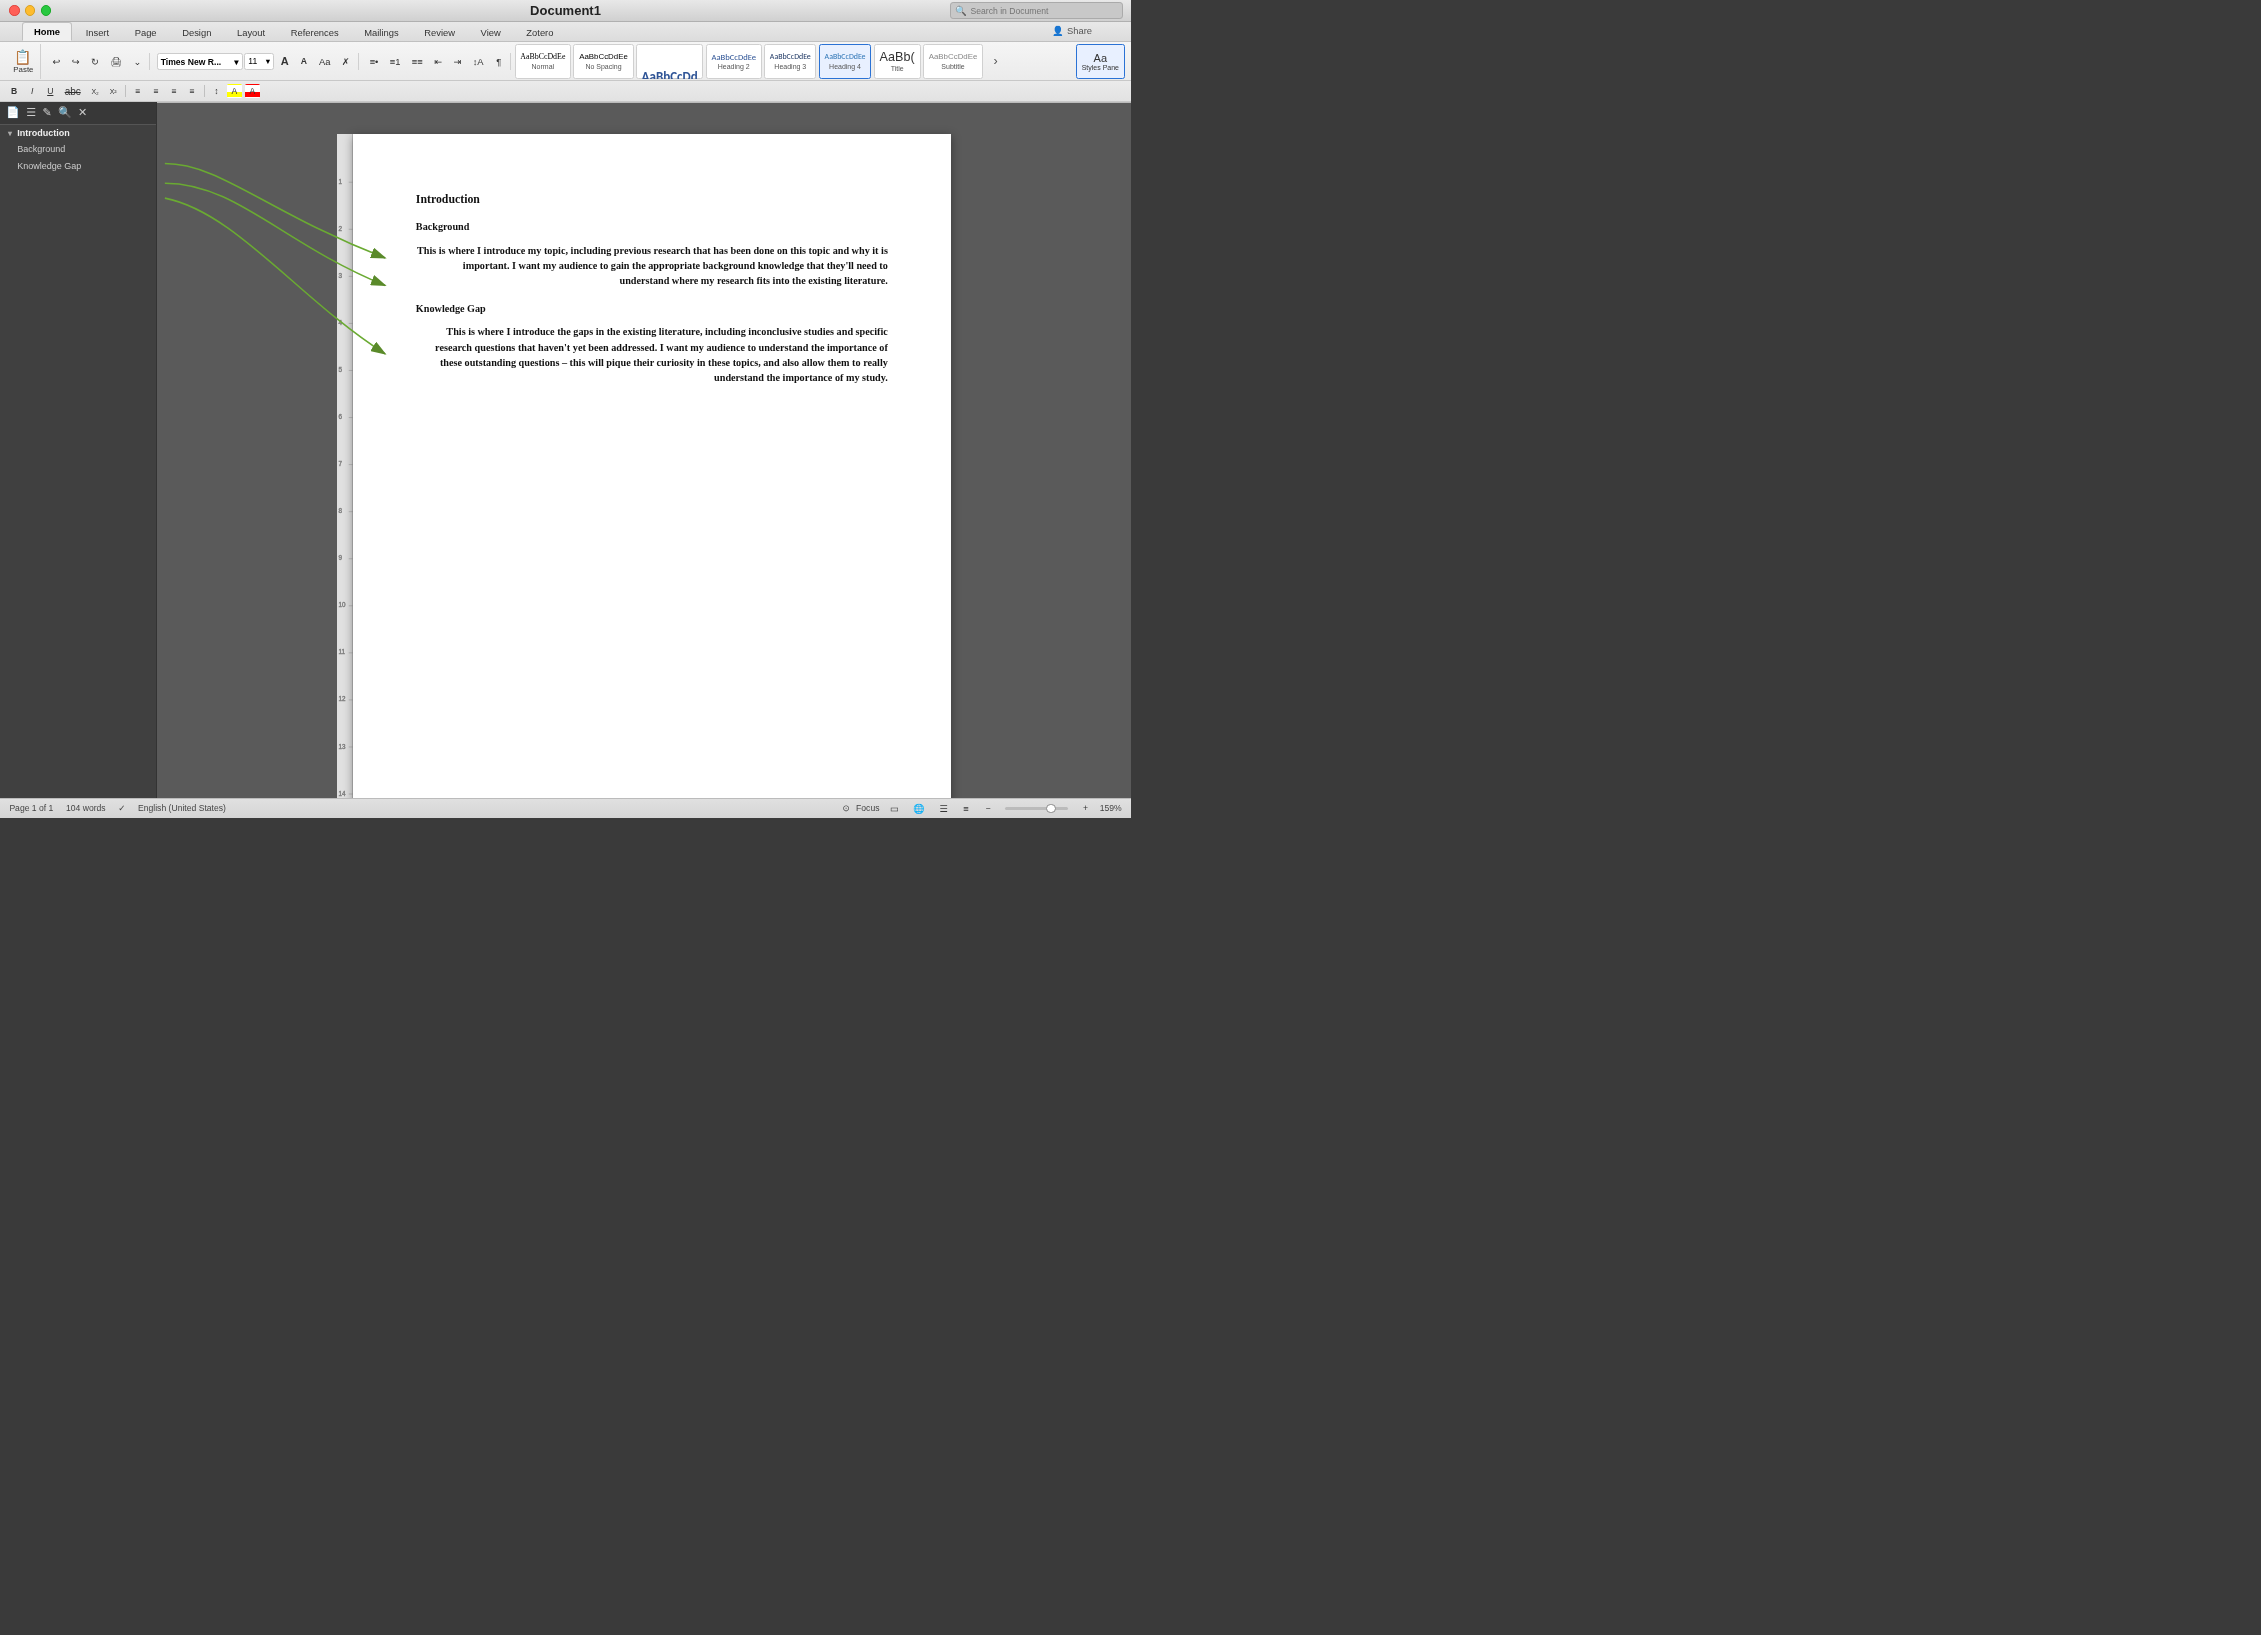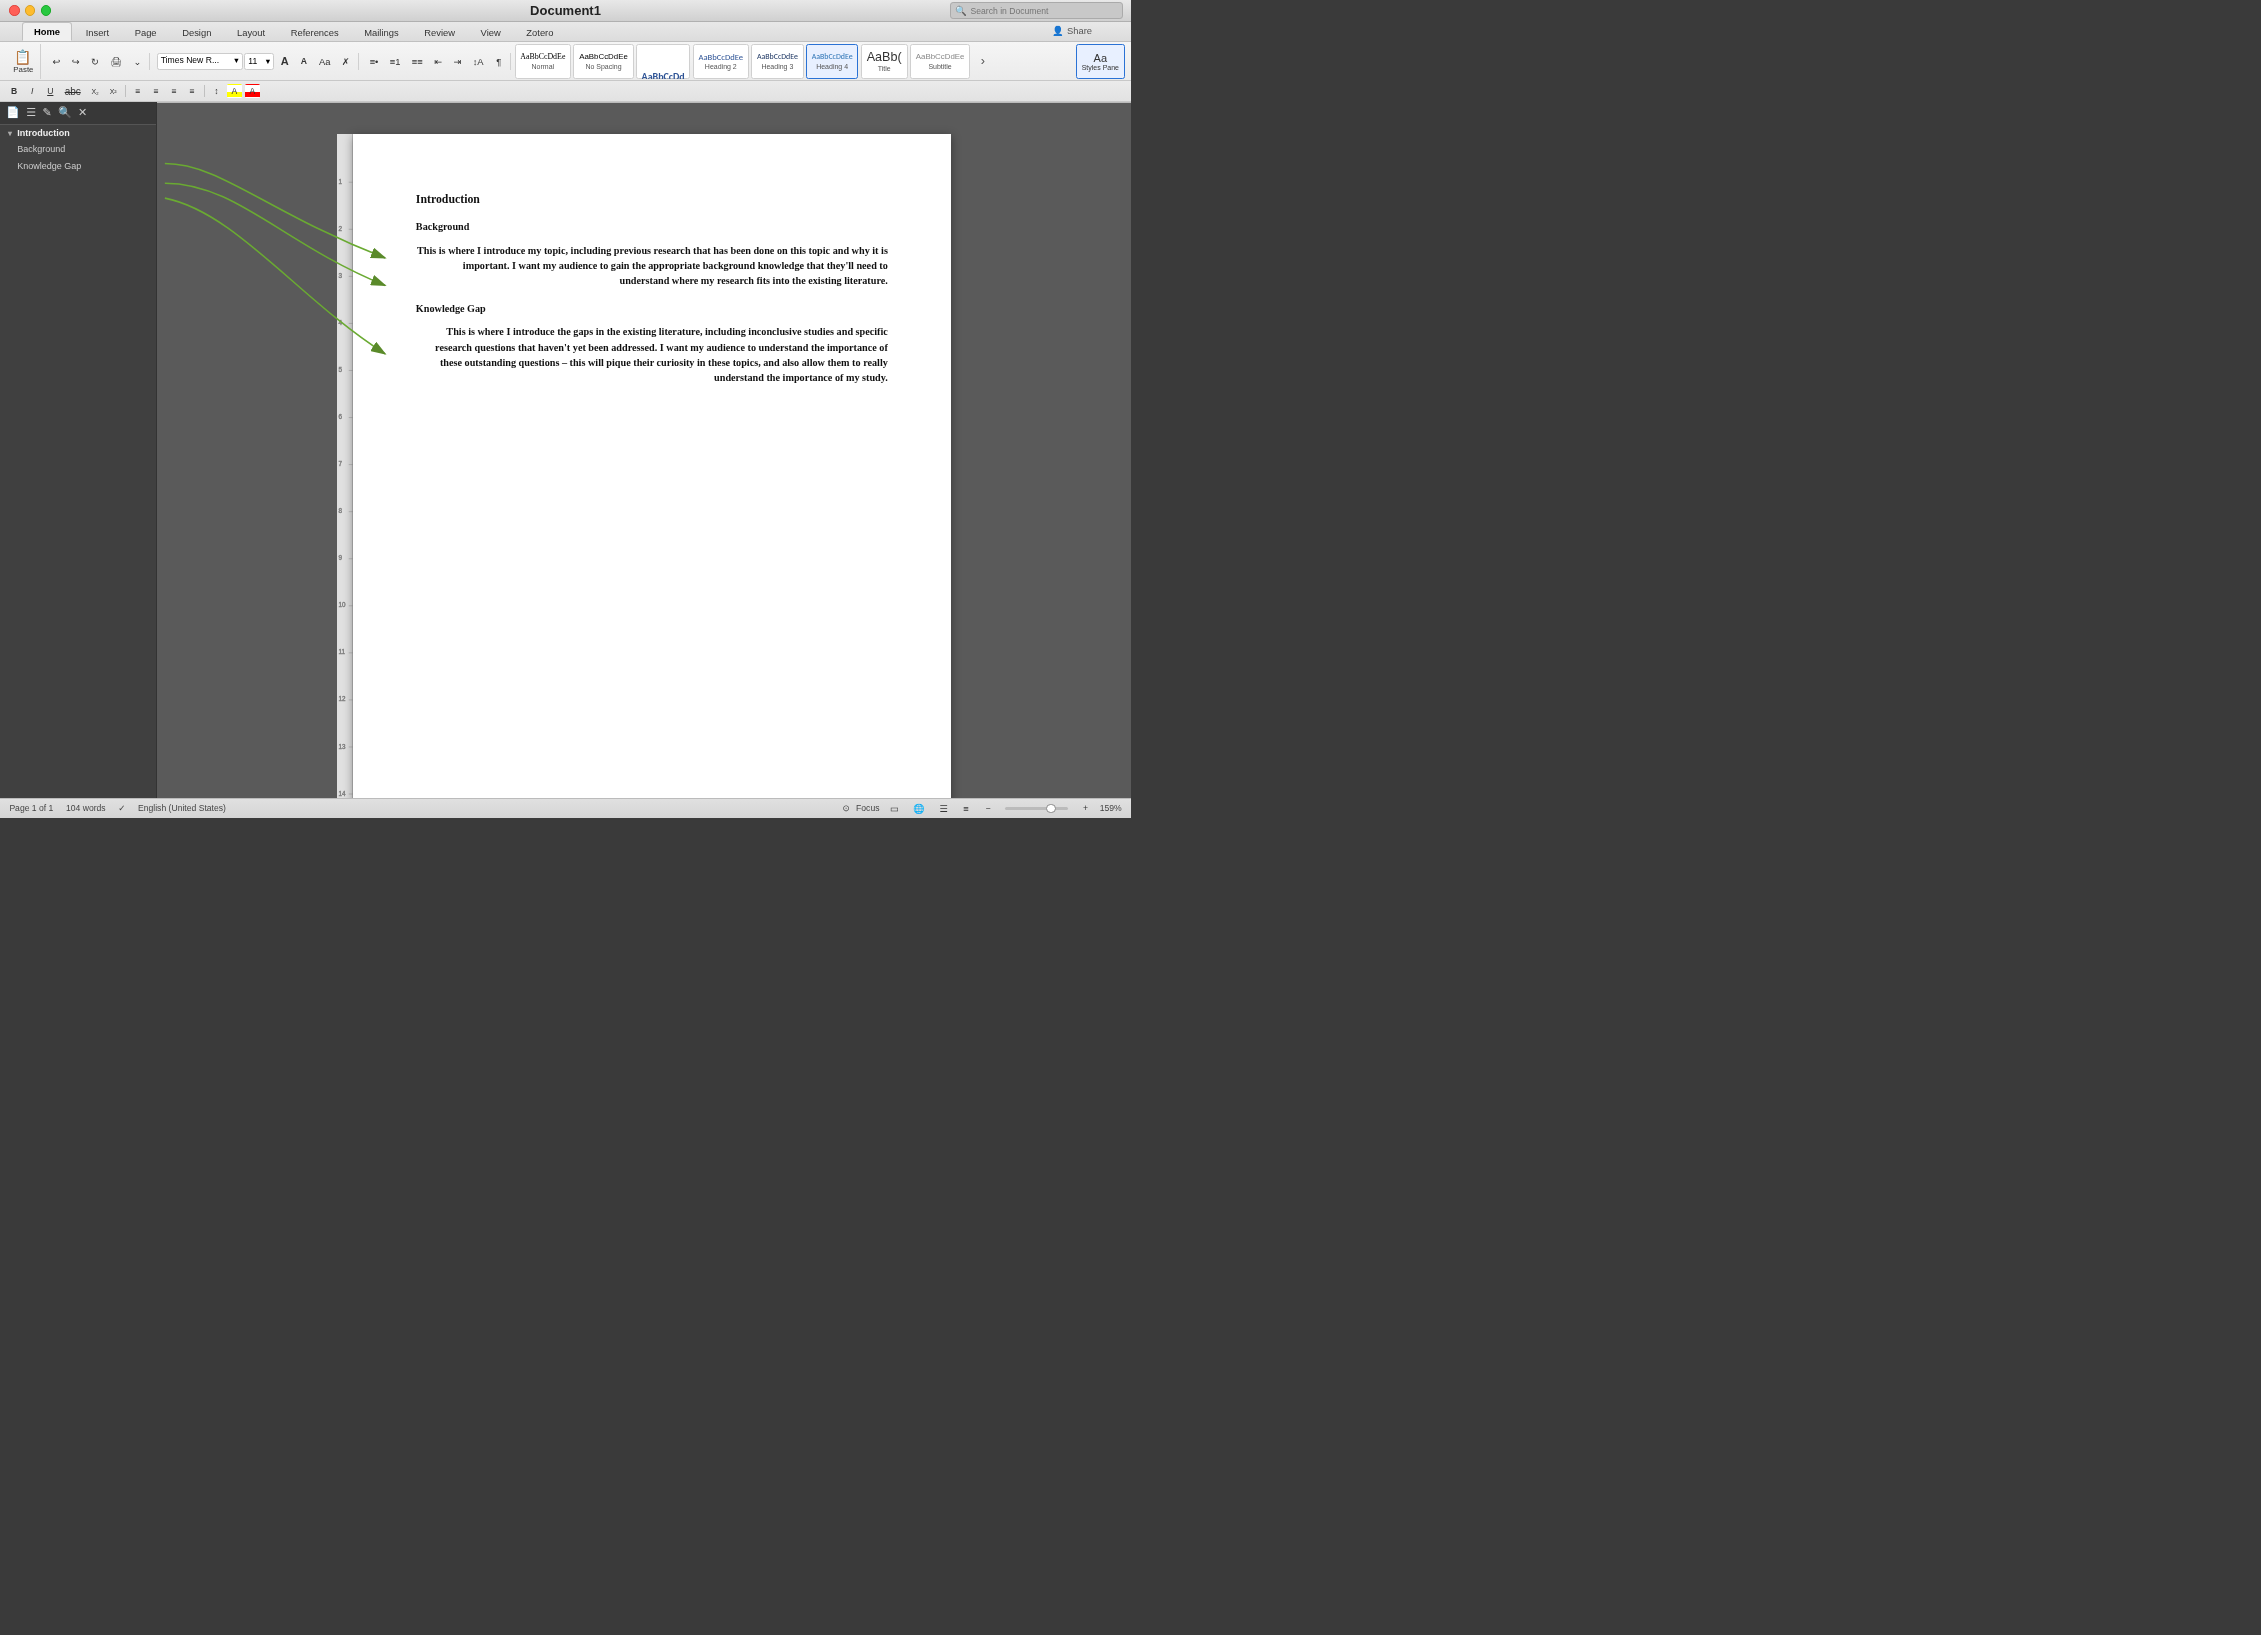--- a/index.html
+++ b/index.html
@@ -126,28 +126,29 @@
       font-size: 9.4px;
       color: #333;
       display: flex;
       align-items: center;
       justify-content: center;
       min-width: 17.3px;
       height: 17.3px;
     }
     .font-select {
       display: flex;
-      align-items: flex-start;
+      align-items: flex-end;
       background: white;
       border: 0.8px solid #ccc;
       border-radius: 2.4px;
       padding: 1.6px 3.1px;
       font-size: 8.6px;
       width: 86px;
       height: 17.3px;
+      font-weight: bold;
     }
     .font-size-select {
       display: flex;
       align-items: center;
       background: white;
       border: 0.8px solid #ccc;
       border-radius: 2.4px;
       padding: 1.6px 3.1px;
       font-size: 8.6px;
       width: 30px;
@@ -459,21 +460,21 @@
   <div class="style-swatches">
     <div class="style-swatch">
       <span class="swatch-preview" style="font-size:7.9px; font-family: 'Times New Roman', serif;">AaBbCcDdEe</span>
       <span class="swatch-label">Normal</span>
     </div>
     <div class="style-swatch">
       <span class="swatch-preview" style="font-size:7.9px; font-family: Arial, sans-serif;">AaBbCcDdEe</span>
       <span class="swatch-label">No Spacing</span>
     </div>
     <div class="style-swatch">
-      <span class="swatch-preview" style="font-size:10px; font-family: 'Calibri', sans-serif; font-weight:bold; color:#2f5496;margin-top:39px;">AaBbCcDd</span>
+      <span class="swatch-preview" style="font-size:13px; font-family: 'Calibri', sans-serif; font-weight:bold; color:#2f5496;margin-top:39px;">AaBbCcDd</span>
       <span class="swatch-label">Heading 1</span>
     </div>
     <div class="style-swatch">
       <span class="swatch-preview" style="font-size:8.6px; font-family: 'Calibri', sans-serif; color:#2f5496;">AaBbCcDdEe</span>
       <span class="swatch-label">Heading 2</span>
     </div>
     <div class="style-swatch">
       <span class="swatch-preview" style="font-size:7.9px; font-family: 'Calibri', sans-serif; color:#1f3864;">AaBbCcDdEe</span>
       <span class="swatch-label">Heading 3</span>
     </div>

